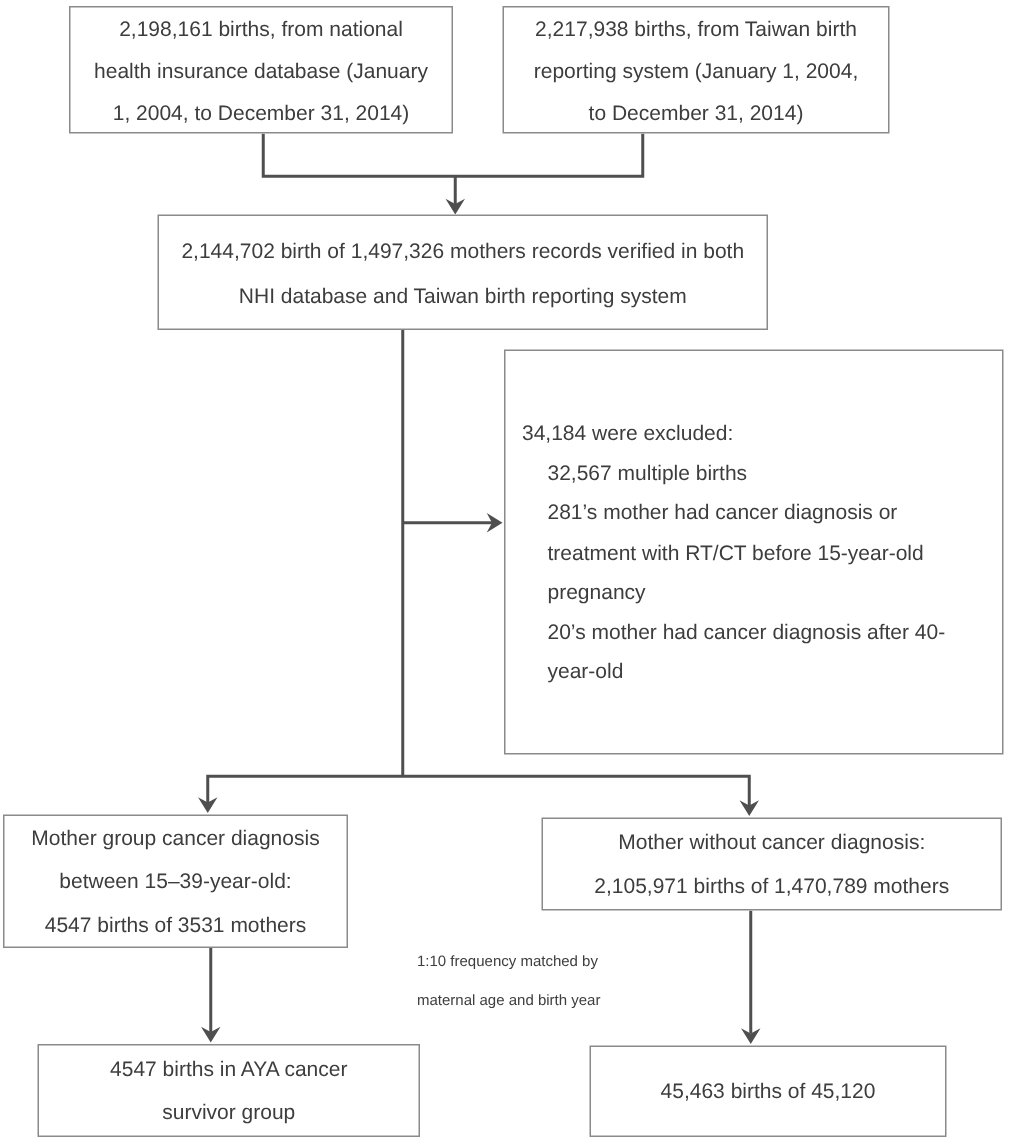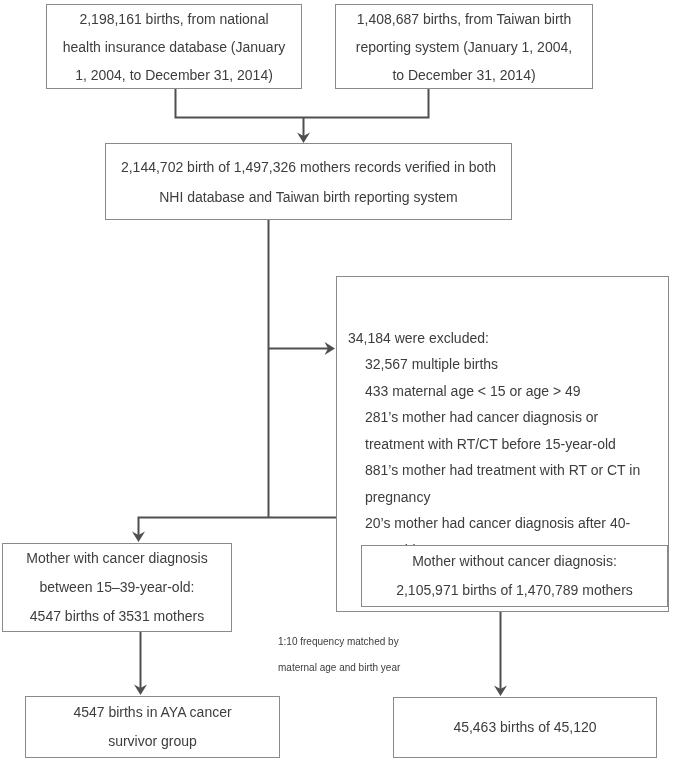--- a/index.html
+++ b/index.html
@@ -45,25 +45,25 @@
     position: absolute;
     text-align: left;
     font-size: 10px;
   }
   .floating-label .ln { white-space: nowrap; }
 
   
   #box-nhi-source      { left: 46px;  top: 4px;   width: 256px; height: 85px;  line-height: 28px; }
   #box-birth-registry  { left: 335px; top: 4px;   width: 258px; height: 85px;  line-height: 28px; }
   #box-verified        { left: 105px; top: 143px; width: 407px; height: 77px;  line-height: 30px; }
-  #box-excluded        { left: 336px; top: 233px; width: 333px; height: 336px; line-height: 26.5px; margin-top: 43px; }
+  #box-excluded        { left: 336px; top: 233px; width: 333px; height: 270px; line-height: 26.5px; }
   #box-with-cancer     { left: 2px;   top: 543px; width: 230px; height: 89px;  line-height: 29px; }
   #box-without-cancer  { left: 361px; top: 545px; width: 307px; height: 62px;  line-height: 29px; }
   #box-aya-group       { left: 25px;  top: 696px; width: 255px; height: 62px;  line-height: 29px; }
-  #box-comparison      { left: 393px; top: 697px; width: 264px; height: 61px;  line-height: 29px; }
+  #box-comparison      { left: 393px; top: 697px; width: 238px; height: 61px;  line-height: 29px; }
   #label-matching      { left: 278px; top: 629px; width: 200px; line-height: 26px; }
 </style>
 </head>
 <body>
 
 <div id="canvas">
 
   <svg id="connectors" viewBox="0 0 674 763" xmlns="http://www.w3.org/2000/svg">
 
     <path class="shaft" d="M175.5 89 V117.5 H428.5 V89"></path>
@@ -87,44 +87,42 @@
     <polygon class="head" points="500.5,696 494,685.5 500.5,689 507,685.5"></polygon>
   </svg>
 
   <div class="box" id="box-nhi-source">
     <div class="ln">2,198,161 births, from national</div>
     <div class="ln">health insurance database (January</div>
     <div class="ln">1, 2004, to December 31, 2014)</div>
   </div>
 
   <div class="box" id="box-birth-registry">
-    <div class="ln">1,408,687 births, from Taiwan birth</div>
+    <div class="ln">2,217,938 births, from Taiwan birth</div>
     <div class="ln">reporting system (January 1, 2004,</div>
     <div class="ln">to December 31, 2014)</div>
   </div>
 
   <div class="box" id="box-verified">
     <div class="ln">2,144,702 birth of 1,497,326 mothers records verified in both</div>
     <div class="ln">NHI database and Taiwan birth reporting system</div>
   </div>
 
   <div class="box left-align" id="box-excluded">
     <div class="ln">34,184 were excluded:</div>
     <div class="ln indent">32,567 multiple births</div>
-    <div class="ln indent">433 maternal age &lt; 15 or age &gt; 49</div>
     <div class="ln indent">281’s mother had cancer diagnosis or</div>
     <div class="ln indent">treatment with RT/CT before 15-year-old</div>
-    <div class="ln indent">881’s mother had treatment with RT or CT in</div>
     <div class="ln indent">pregnancy</div>
     <div class="ln indent">20’s mother had cancer diagnosis after 40-</div>
     <div class="ln indent">year-old</div>
   </div>
 
   <div class="box" id="box-with-cancer">
-    <div class="ln">Mother with cancer diagnosis</div>
+    <div class="ln">Mother group cancer diagnosis</div>
     <div class="ln">between 15–39-year-old:</div>
     <div class="ln">4547 births of 3531 mothers</div>
   </div>
 
   <div class="box" id="box-without-cancer">
     <div class="ln">Mother without cancer diagnosis:</div>
     <div class="ln">2,105,971 births of 1,470,789 mothers</div>
   </div>
 
   <div class="floating-label" id="label-matching">

